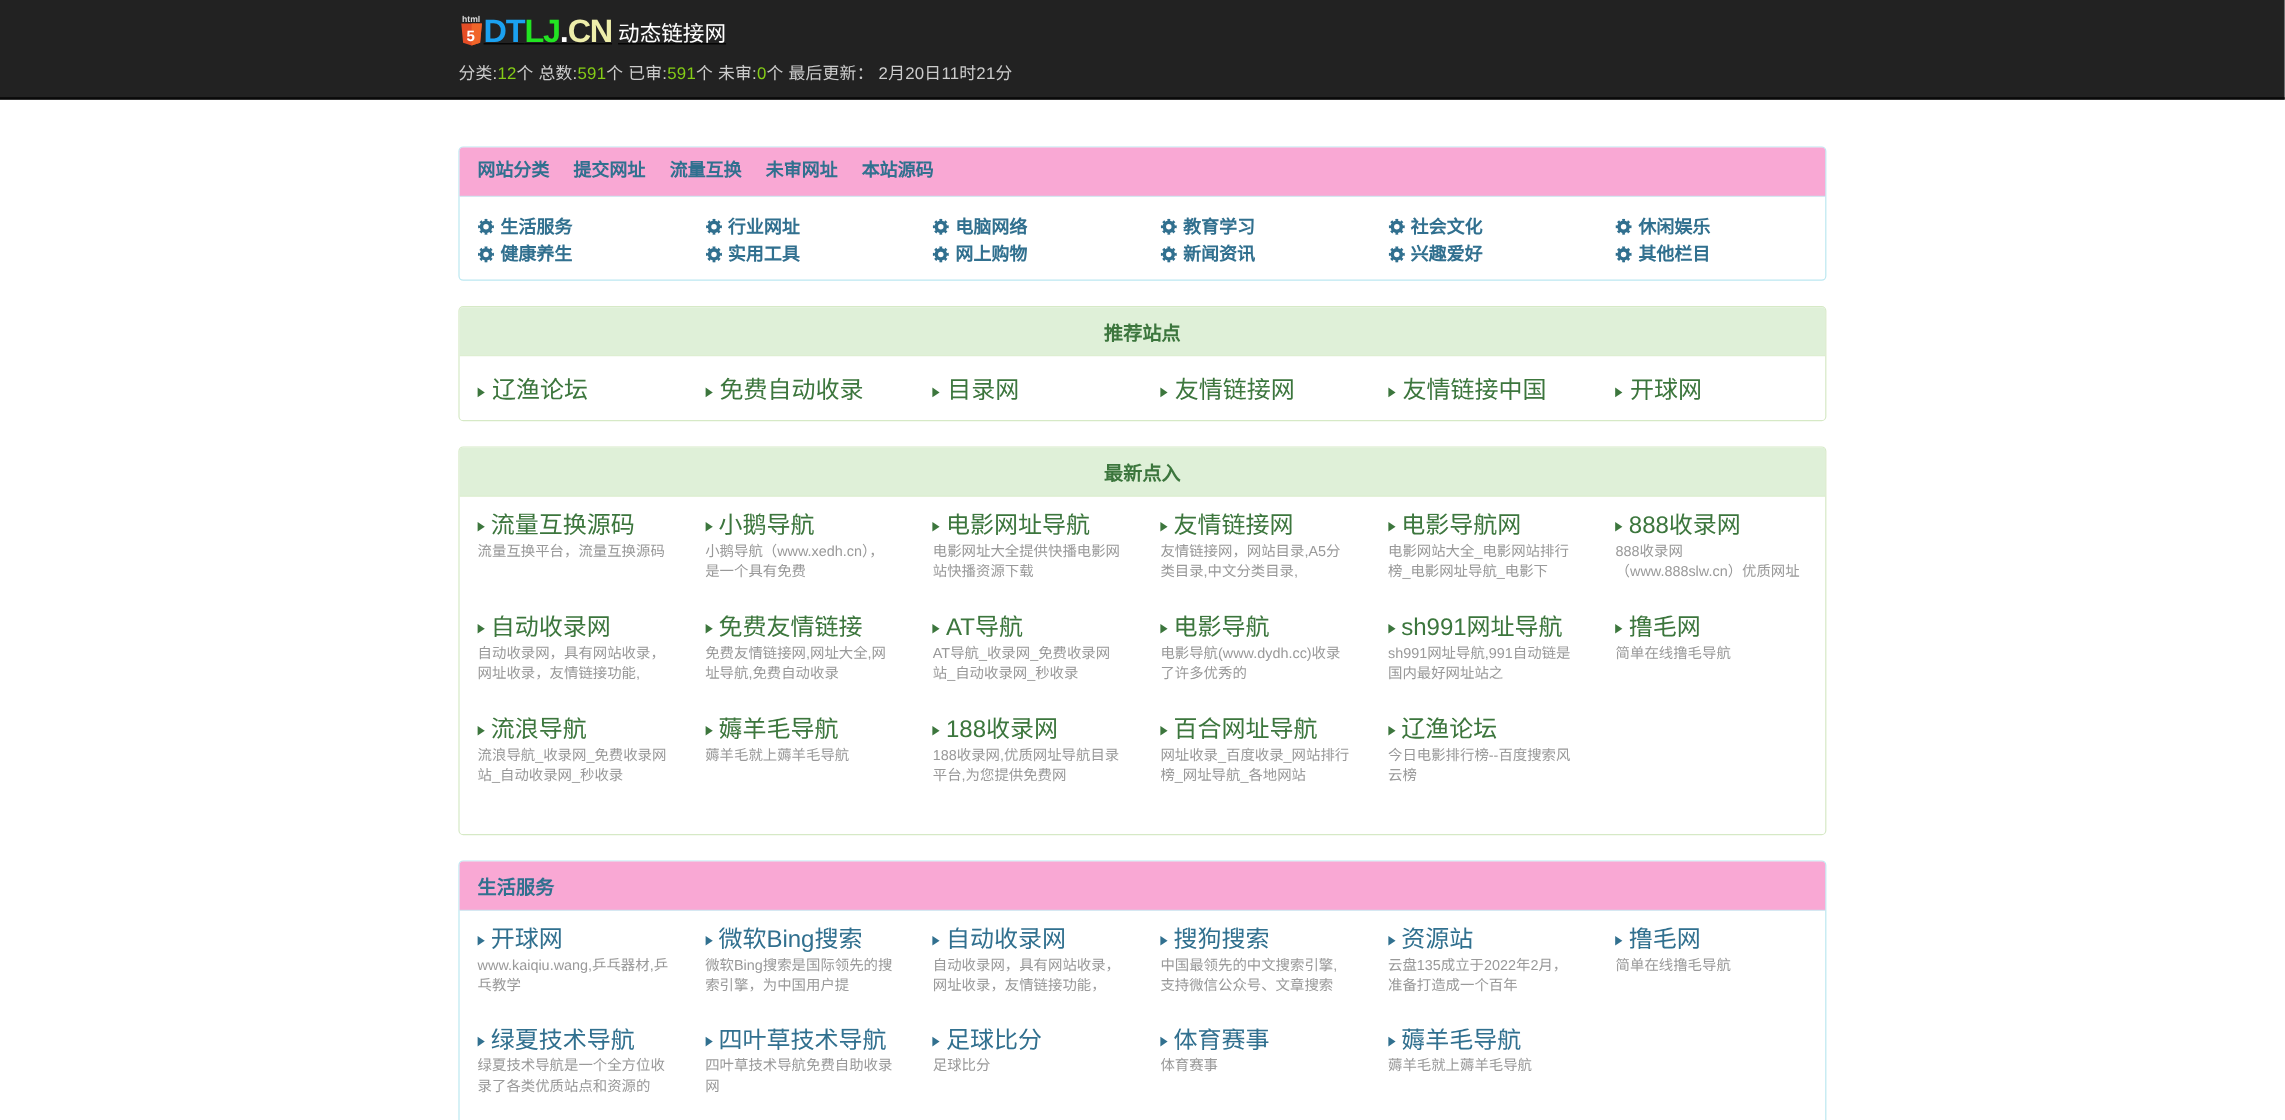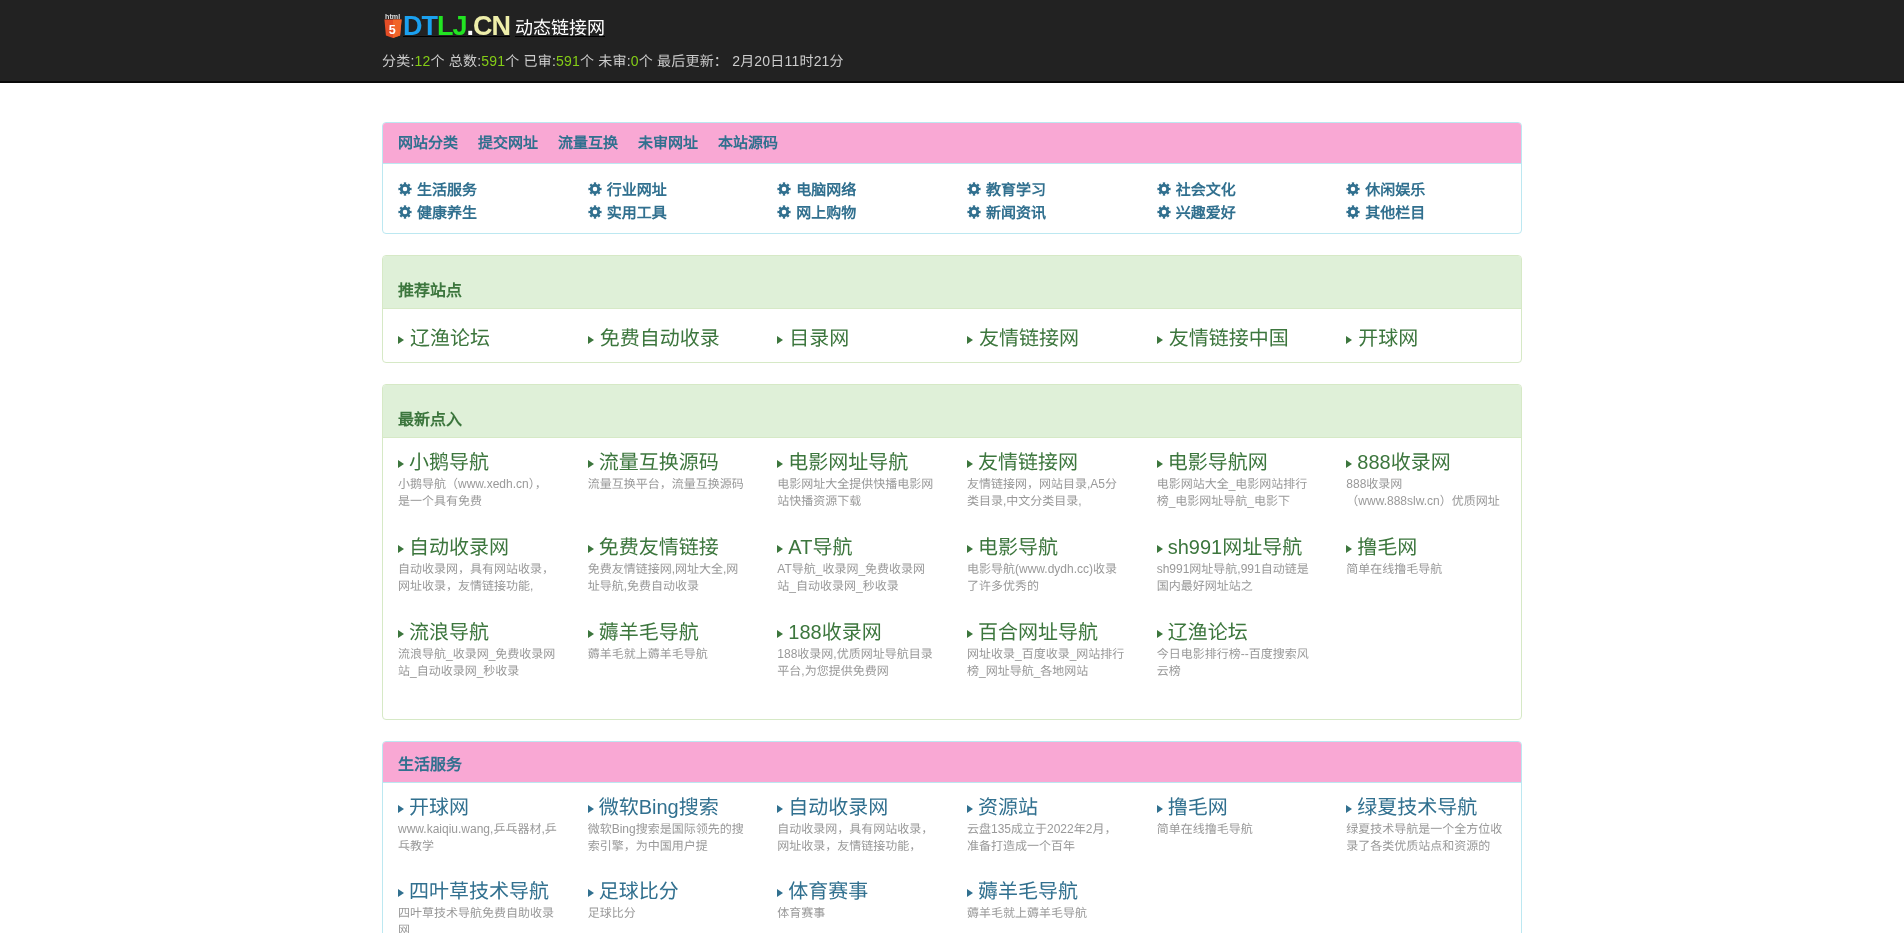--- a/index.html
+++ b/index.html
@@ -22,21 +22,21 @@
 .stats{color:#ccc;font-size:14px;padding-top:3px;letter-spacing:0.2px;}
 .stats em{color:#84cc16;font-style:normal;}
 
 .wrap{padding-top:39px;}
 .panel{border:1px solid;border-radius:4px;margin-bottom:21px;background:#fff;}
 .panel-info{border-color:#bce8f1;}
 .panel-success{border-color:#d6e9c6;}
 .p-head{padding:10px 15px;font-size:16px;font-weight:bold;line-height:20px;border-bottom:1px solid;border-radius:3px 3px 0 0;}
 .panel-info .p-head{background:#f9a8d4;border-color:#bce8f1;color:#31708f;}
 .ph2{padding-top:13px !important;padding-bottom:7px !important;}
-.panel-success .p-head{background:#dff0d8;border-color:#d6e9c6;color:#3c763d;padding-top:25px;padding-bottom:7px;}
+.panel-success .p-head{background:#dff0d8;border-color:#d6e9c6;color:#3c763d;padding-top:13px;padding-bottom:7px;text-align:center;}
 .p-head a{color:#31708f;margin-right:20px;font-size:15px;}
 
 ul{list-style:none;}
 .cats{padding:14px 0 9px;display:grid;grid-template-columns:repeat(6,1fr);}
 .cats li{padding-left:15px;height:23px;line-height:23px;}
 .cats a{color:#31708f;font-weight:bold;font-size:15px;display:flex;align-items:center;}
 .gear{width:14px;height:14px;margin-right:5px;fill:#31708f;margin-top:-2px;}
 
 .sites{padding:18px 0 13px;display:grid;grid-template-columns:repeat(6,1fr);}
 .sites li{padding-left:15px;height:22px;line-height:22px;}
@@ -152,26 +152,26 @@
       <li><span class="arrow"></span><a href="#">友情链接网</a></li>
       <li><span class="arrow"></span><a href="#">友情链接中国</a></li>
       <li><span class="arrow"></span><a href="#">开球网</a></li>
     </ul>
   </div>
 
   <div class="panel panel-success">
     <div class="p-head">最新点入</div>
     <ul class="items" id="latest">
       <li>
+            <div class="tt"><span class="arrow"></span><a href="#">流量互换源码</a></div>
+            <p>流量互换平台，流量互换源码</p>
+          </li>
+      <li>
             <div class="tt"><span class="arrow"></span><a href="#">小鹅导航</a></div>
             <p>小鹅导航（www.xedh.cn），<br>是一个具有免费</p>
-          </li>
-      <li>
-            <div class="tt"><span class="arrow"></span><a href="#">流量互换源码</a></div>
-            <p>流量互换平台，流量互换源码</p>
           </li>
       <li>
             <div class="tt"><span class="arrow"></span><a href="#">电影网址导航</a></div>
             <p>电影网址大全提供快播电影网<br>站快播资源下载</p>
           </li>
       <li>
             <div class="tt"><span class="arrow"></span><a href="#">友情链接网</a></div>
             <p>友情链接网，网站目录,A5分<br>类目录,中文分类目录,</p>
           </li>
       <li>
@@ -238,20 +238,24 @@
           </li>
       <li>
             <div class="tt"><span class="arrow"></span><a href="#">微软Bing搜索</a></div>
             <p>微软Bing搜索是国际领先的搜<br>索引擎，为中国用户提</p>
           </li>
       <li>
             <div class="tt"><span class="arrow"></span><a href="#">自动收录网</a></div>
             <p>自动收录网，具有网站收录，<br>网址收录，友情链接功能，</p>
           </li>
       <li>
+            <div class="tt"><span class="arrow"></span><a href="#">搜狗搜索</a></div>
+            <p>中国最领先的中文搜索引擎,<br>支持微信公众号、文章搜索</p>
+          </li>
+      <li>
             <div class="tt"><span class="arrow"></span><a href="#">资源站</a></div>
             <p>云盘135成立于2022年2月，<br>准备打造成一个百年</p>
           </li>
       <li>
             <div class="tt"><span class="arrow"></span><a href="#">撸毛网</a></div>
             <p>简单在线撸毛导航</p>
           </li>
       <li>
             <div class="tt"><span class="arrow"></span><a href="#">绿夏技术导航</a></div>
             <p>绿夏技术导航是一个全方位收<br>录了各类优质站点和资源的</p>

